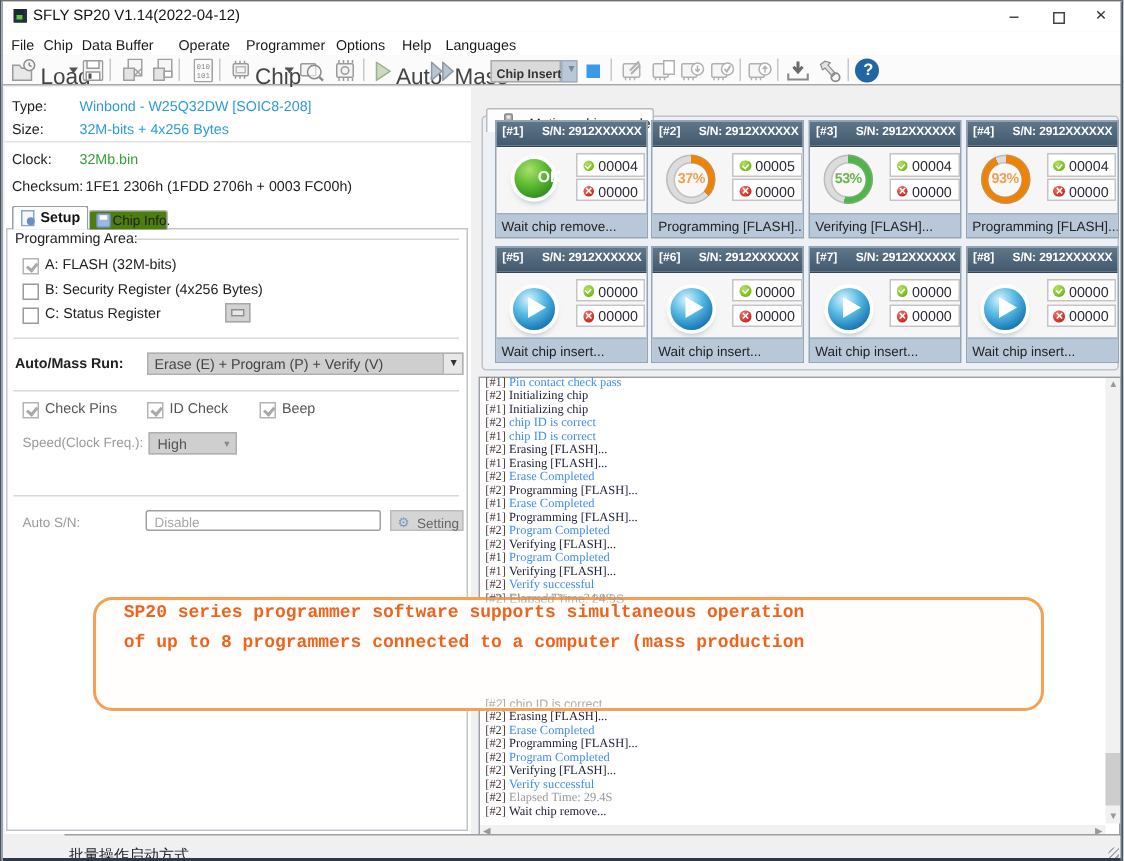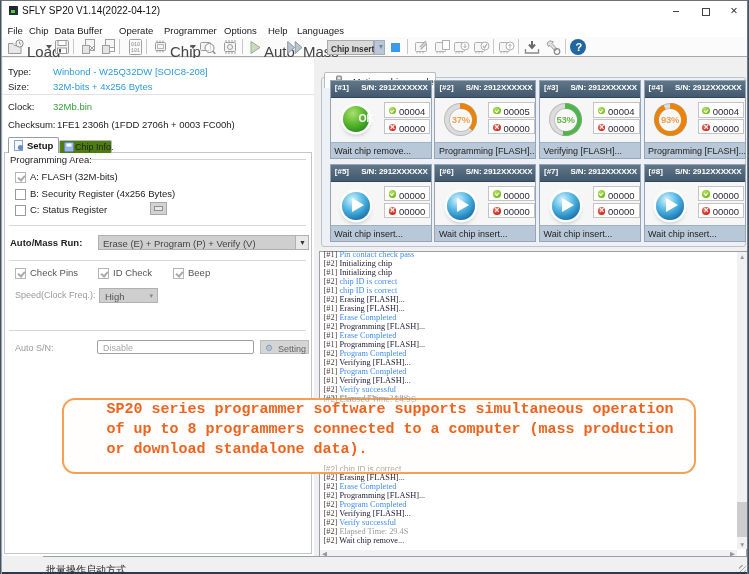--- a/index.html
+++ b/index.html
@@ -90,21 +90,21 @@
 
 
 #vscroll { position:absolute; left:736px; top:251px; width:9.5px; height:297px; background:#f1f1f1; }
 #vthumb { position:absolute; left:0; top:250px; width:9.5px; height:35px; background:#cdcdcd; }
 #hscroll { position:absolute; left:319px; top:549px; width:417px; height:8.5px; background:#f1f1f1; }
 .sarr { position:absolute; font-size:6.5px; color:#999; }
 
 
 #callout { position:absolute; left:60.5px; top:396.5px; width:634px; height:76px; background:#fffefd;
   border:2px solid #f5a054; border-radius:13px; z-index:5; }
-.cotext { position:absolute; left:43px; font-family:"Liberation Mono",monospace; font-weight:bold; font-size:15px; color:#ed6420; white-space:pre; letter-spacing:0; }
+.cotext { position:absolute; left:19px; font-family:"Liberation Mono",monospace; font-weight:bold; font-size:12px; color:#ed6420; white-space:pre; letter-spacing:0; }
 #sliver { position:absolute; left:322.5px; top:463.2px; font-size:8.3px; color:#7a7268; opacity:.6; z-index:6; clip-path:inset(0 0 3px 0); white-space:pre; }
 #sliver2 { position:absolute; left:322.5px; top:393.2px; font-size:8.3px; color:#9a948c; opacity:.75; z-index:6; clip-path:inset(0 0 2.5px 0); white-space:pre; }
 
 
 #sbar { position:absolute; left:0; top:555px; width:100%; height:16px; background:#f0f0f0; border-top:1px solid #9aa0a6;margin-left:42px; }
 #sbar span { position:absolute; left:3px; top:6px; font-size:10px; color:#222; }
 #botline { position:absolute; left:0; top:570.5px; width:100%; height:3.5px; background:#2a3b4d; }
 
 svg { position:absolute; }
 .edgeL { position:absolute; left:0; top:0; width:1px; height:100%; background:#98a4ae; z-index:9; }
@@ -529,21 +529,20 @@
     <span class="sarr" style="left:2px;top:289px">▼</span>
   </div>
   <div id="hscroll">
     <span class="sarr" style="left:2px;top:0px">◀</span>
     <span class="sarr" style="right:2px;top:0px">▶</span>
   </div>
 
   <div id="callout">
     <div class="cotext" style="top:1.5px">SP20 series programmer software supports simultaneous operation</div>
     <div class="cotext" style="top:21.5px">of up to 8 programmers connected to a computer (mass production</div>
-    <div class="cotext" style="top:41.5px">or download standalone data).</div>
   </div>
   <div id="sliver">[#2] chip ID is correct</div>
   <div id="sliver2">[#2] Elapsed Time: 24.9S</div>
 
   <div id="sbar">
       <span>批量操作启动方式</span>
     </div>
   <div id="botline"></div>
   <div style="position:absolute;right:2px;top:564px;width:7px;height:7px;z-index:9;background:repeating-linear-gradient(135deg,transparent 0 2px,#aaa 2px 3px)"></div>
 

